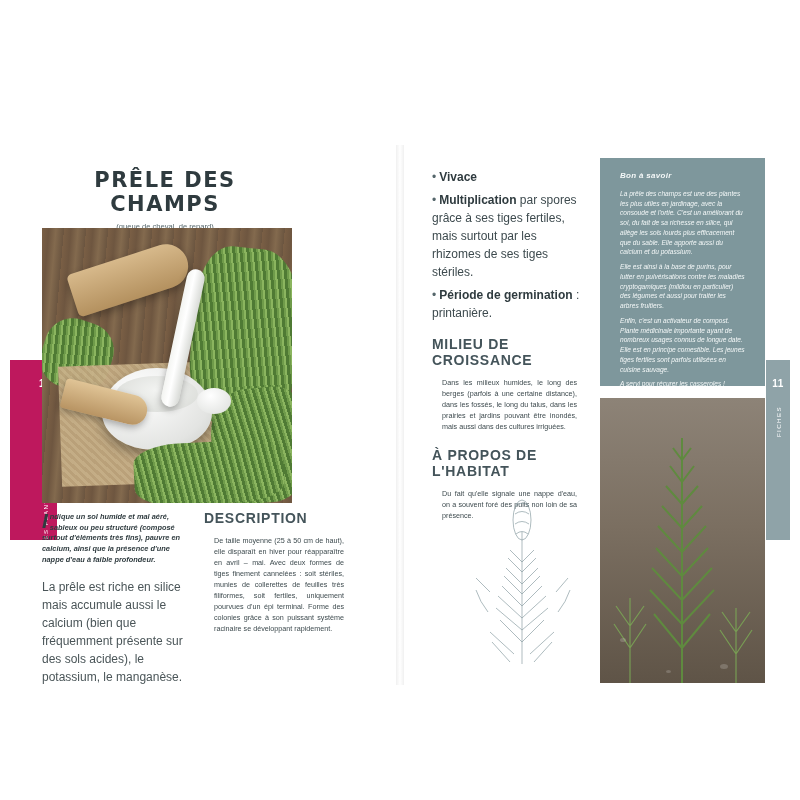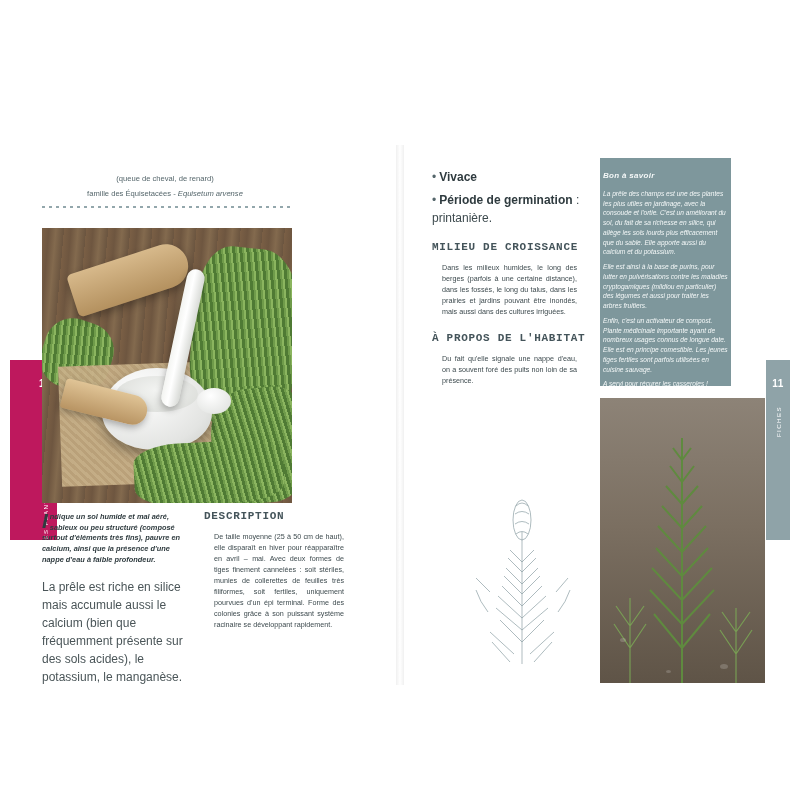--- a/index.html
+++ b/index.html
@@ -202,22 +202,22 @@
     color: #4a5558;
     font-style: normal;
     font-weight: normal;
   }
 
   .desc-block {
     position: absolute;
     left: 204px; top: 510px; width: 150px;
   }
   .sec-head {
-    font-family: Liberation Mono, monospace;
-    font-size: 11px;
+    font-family: Liberation Sans, sans-serif;
+    font-size: 14px;
     font-weight: bold;
     letter-spacing: 0.7px;
     color: #44545a;
     margin: 0 0 7px 0;
   }
   .body-text {
     font-size: 7.2px;
     line-height: 1.52;
     color: #3d4a4e;
     margin: 10px;
@@ -247,24 +247,24 @@
 
   
   .drawing {
     position: absolute;
     left: 470px; top: 492px; width: 105px; height: 175px;
   }
 
   
   .infobox {
     position: absolute;
-    left: 600px; top: 158px; width: 131px; height: 228px;
+    left: 600px; top: 158px; width: 165px; height: 228px;
     background: #7e979c;
     color: #ffffff;
-    padding: 12px 3px;
+    padding: 12px 20px;
     box-sizing: border-box;
   }
   .infobox .ib-head {
     font-size: 8px;
     font-style: italic;
     font-weight: bold;
     margin: 0 0 7px 0;
     letter-spacing: .3px;
   }
   .infobox p {
@@ -312,20 +312,21 @@
     <span class="num">10</span>
     <span class="vtext">LES PLANTES BIO-INDICATRICES</span>
   </div>
 
   <div class="tab tab-right">
     <span class="num">11</span>
     <span class="vtext">FICHES</span>
   </div>
 
   <div class="title-block">
+    <h1 class="doc-title">PRÊLE DES CHAMPS</h1>
     <p class="doc-sub1">(queue de cheval, de renard)</p>
     <p class="doc-sub2"><span>famille des Équisetacées - </span><em>Equisetum arvense</em></p>
     <div class="dots"></div>
   </div>
 
   <div class="photo-main">
     <div class="wood"></div>
     <div class="herb herb-c"></div>
     <div class="cloth"></div>
     <div class="herb herb-a"></div>
@@ -345,20 +346,21 @@
   </div>
 
   <div class="desc-block">
     <h2 class="sec-head">DESCRIPTION</h2>
     <p class="body-text">De taille moyenne (25 à 50 cm de haut), elle disparaît en hiver pour réapparaître en avril – mai. Avec deux formes de tiges finement cannelées : soit stériles, munies de collerettes de feuilles très filiformes, soit fertiles, uniquement pourvues d'un épi terminal. Forme des colonies grâce à son puissant système racinaire se développant rapidement.</p>
   </div>
 
   <div class="col-mid">
     <div class="bullets">
       <p class="bullet"><b>Vivace</b><span></span></p>
+      <p class="bullet"><b>Multiplication</b><span> par spores grâce à ses tiges fertiles, mais surtout par les rhizomes de ses tiges stériles.</span></p>
       <p class="bullet"><b>Période de germination</b><span> : printanière.</span></p>
     </div>
 
     <div class="blk">
       <h2 class="sec-head">MILIEU DE CROISSANCE</h2>
       <p class="body-text">Dans les milieux humides, le long des berges (parfois à une certaine distance), dans les fossés, le long du talus, dans les prairies et jardins pouvant être inondés, mais aussi dans des cultures irriguées.</p>
     </div>
 
     <div class="blk">
       <h2 class="sec-head">À PROPOS DE L'HABITAT</h2>

